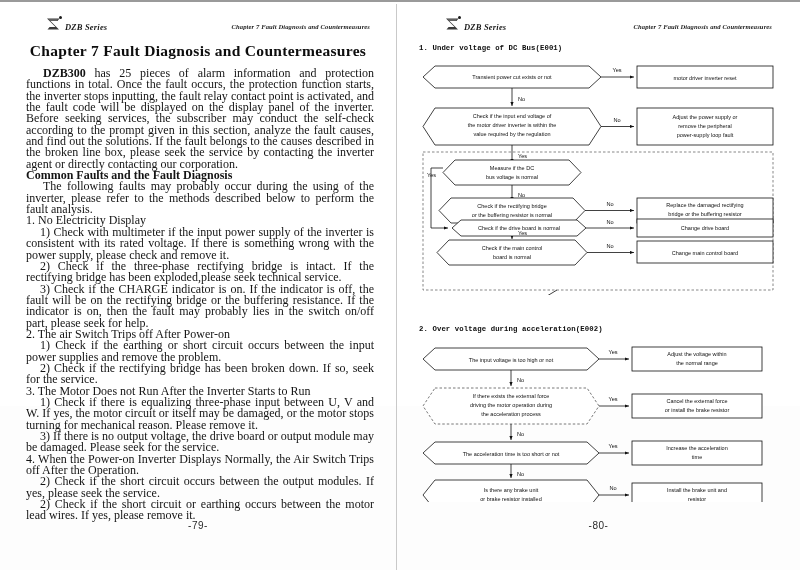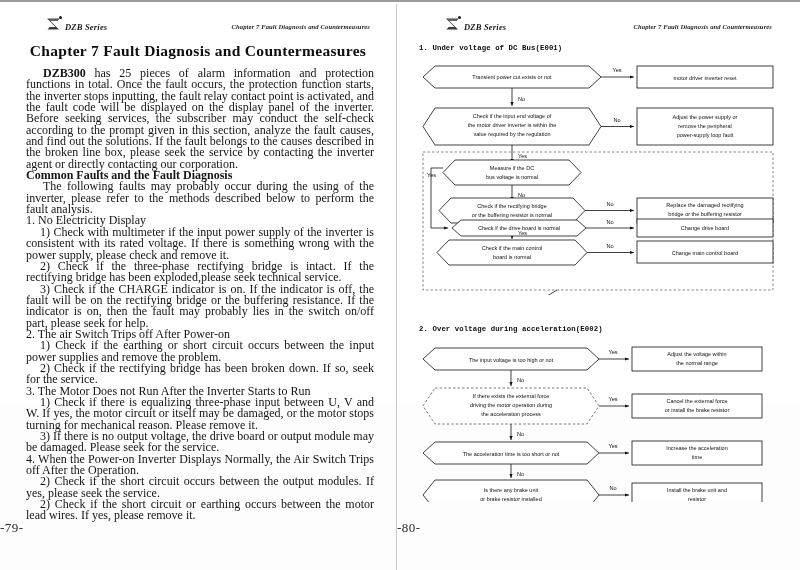--- a/index.html
+++ b/index.html
@@ -64,22 +64,22 @@
   
   .fc-title{
     position:absolute;font-size:7.3px;font-weight:bold;color:#0d0d0d;
     font-family:Liberation Mono, monospace;letter-spacing:.1px;
   }
   .fcwrap{position:absolute;}
   .fcwrap svg{display:block;}
   .nd{font-family:"Liberation Sans",sans-serif;font-size:5.5px;fill:#111;}
   .lb{font-family:"Liberation Sans",sans-serif;font-size:5.6px;fill:#111;}
   .pagenum{
-    position:absolute;left:0;right:0;text-align:left;
-    font-family:Liberation Serif, serif;font-size:13px;color:#2a2a2a;
+    position:absolute;left:0;right:0;text-align:center;
+    font-family:Liberation Sans, sans-serif;font-size:10px;color:#2a2a2a;
     letter-spacing:.5px;
   }
 </style>
 </head>
 <body>
 
 <div id="scan">
 
   <div class="gutter"></div>
 

